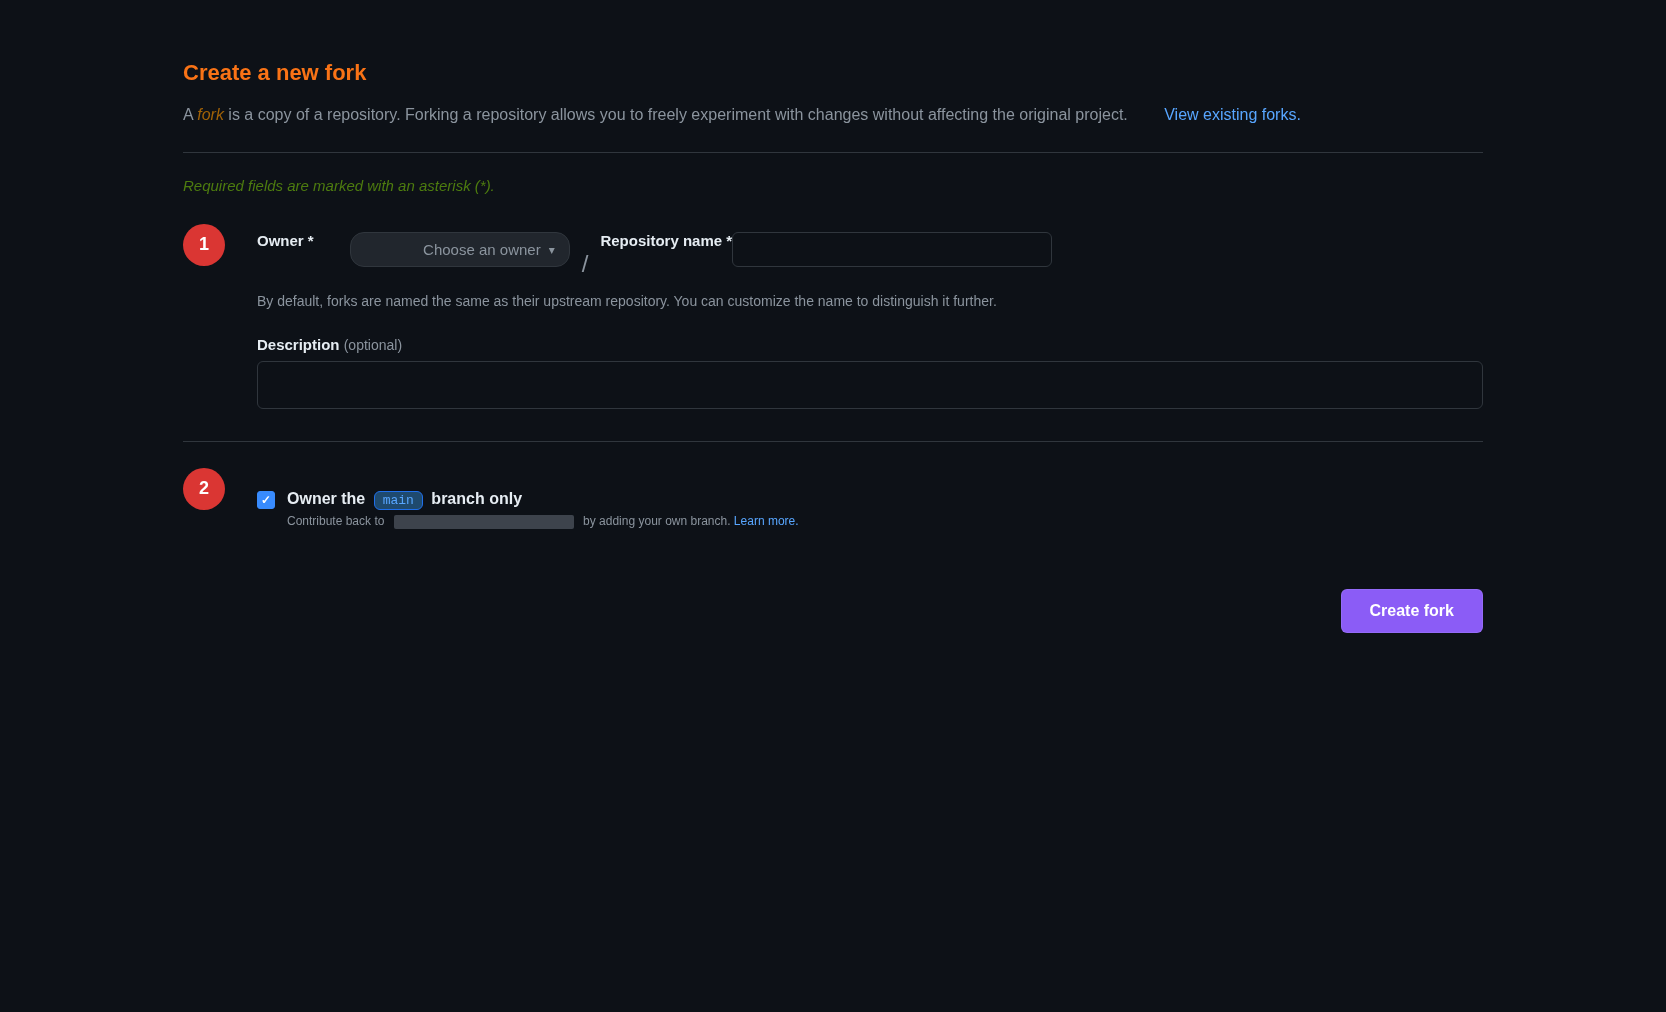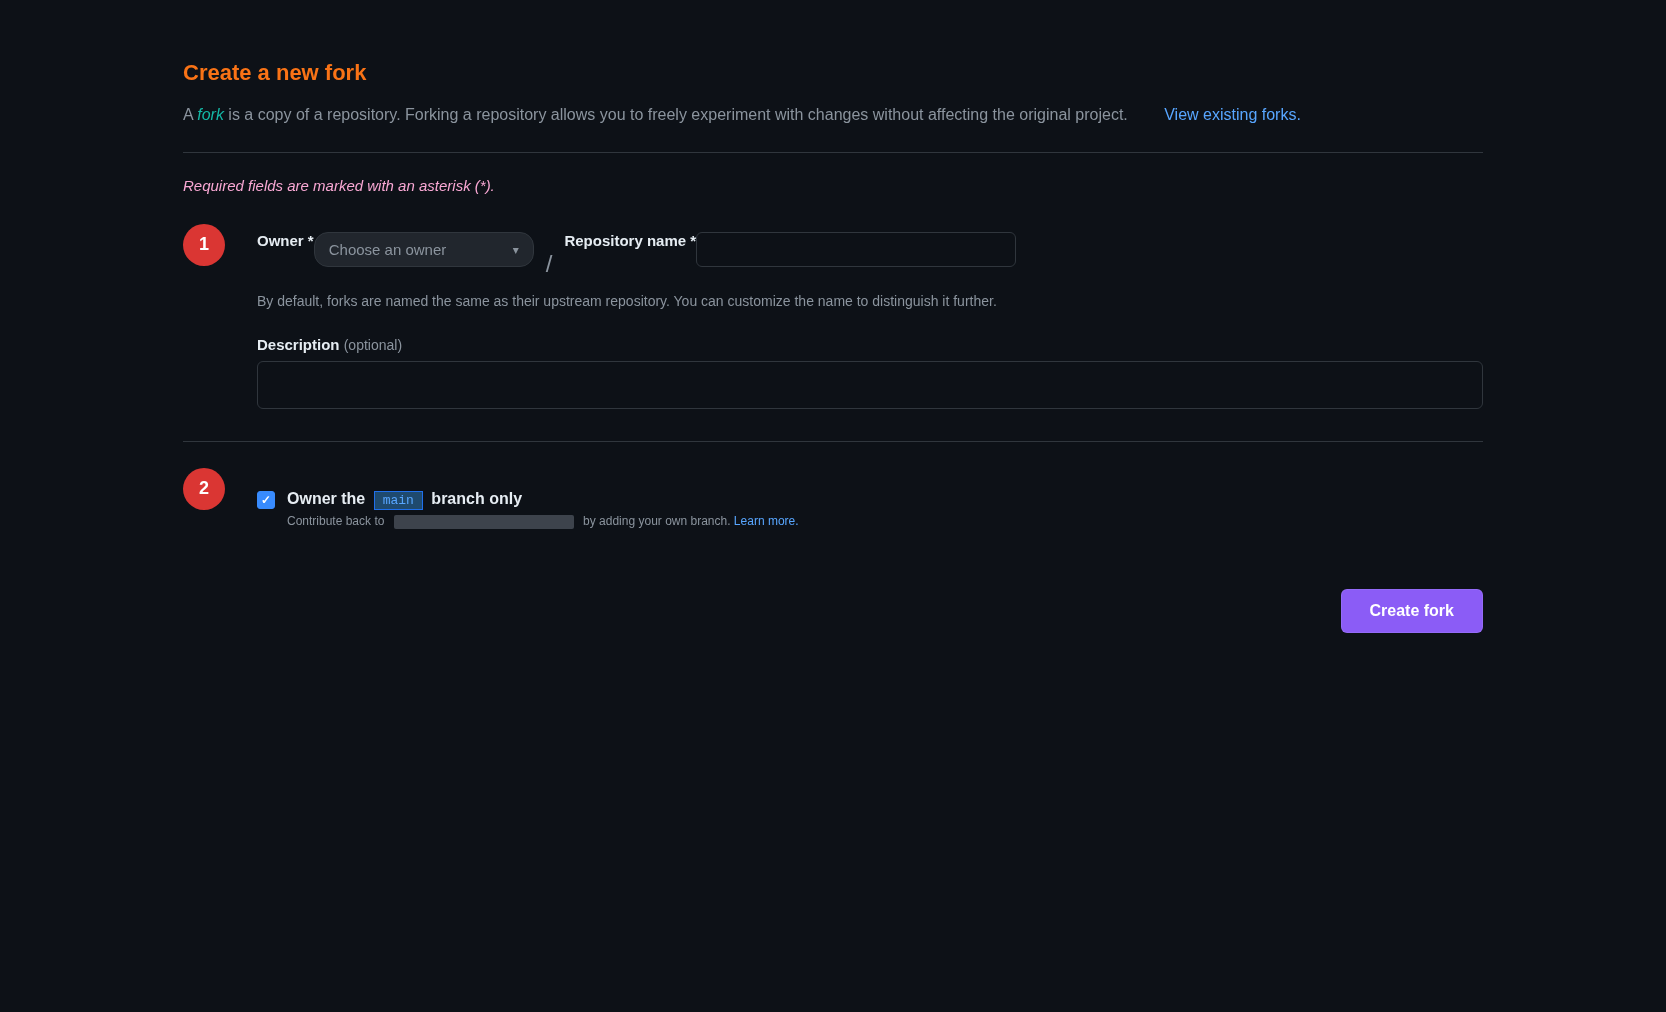--- a/index.html
+++ b/index.html
@@ -34,38 +34,38 @@
     }
 
     .subtitle {
       font-size: 16px;
       color: #8b949e;
       margin-bottom: 6px;
       line-height: 1.6;
     }
 
     .subtitle em {
-      color: #14b8a6;
+      color: #a16207;
     }
 
     .subtitle a {
       color: #58a6ff;
       text-decoration: none;
       margin-left: 32px;
     }
 
     .divider {
       border: none;
       border-top: 1px solid #30363d;
       margin: 24px 0;
     }
 
     .required-note {
       font-style: italic;
-      color: #f9a8d4;
+      color: #4d7c0f;
       font-size: 15px;
       margin-bottom: 28px;
     }
 
     .step-badge {
       width: 42px;
       height: 42px;
       border-radius: 50%;
       background-color: #da3633;
       color: #ffffff;
@@ -108,24 +108,25 @@
 
     .owner-select {
       background-color: #21262d;
       border: 1px solid #30363d;
       border-radius: 14px;
       color: #8b949e;
       font-size: 15px;
       padding: 8px 14px;
       display: flex;
       align-items: center;
-      justify-content: space-between;
+      justify-content: flex-end;
       cursor: pointer;
       min-width: 220px;
       gap: 8px;
+      margin-left: 36px;
     }
 
     .owner-select-text {
       color: #8b949e;
     }
 
     .chevron-icon {
       color: #8b949e;
       font-size: 12px;
     }
@@ -223,21 +224,21 @@
       font-size: 16px;
       font-weight: 600;
       color: #e6edf3;
     }
 
     .main-badge {
       display: inline-block;
       background-color: #1f4a6e;
       color: #58a6ff;
       border: 1px solid #1f6feb;
-      border-radius: 0;
+      border-radius: 6px;
       padding: 1px 8px;
       font-size: 13px;
       font-family: "SFMono-Regular", Consolas, "Liberation Mono", Menlo, monospace;
       margin: 0 4px;
       font-weight: 400;
     }
 
     .contribute-text {
       font-size: 12px;
       color: #8b949e;

